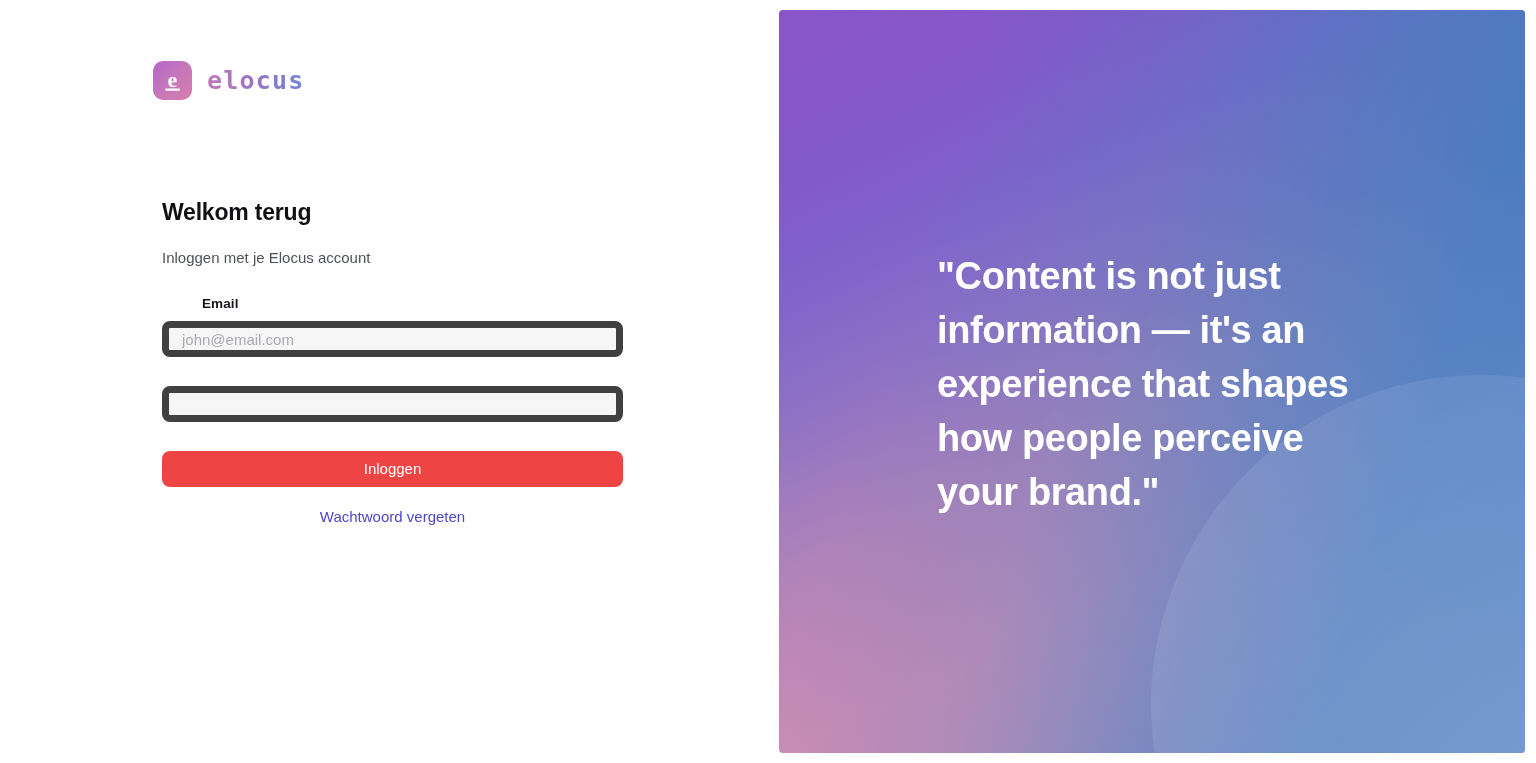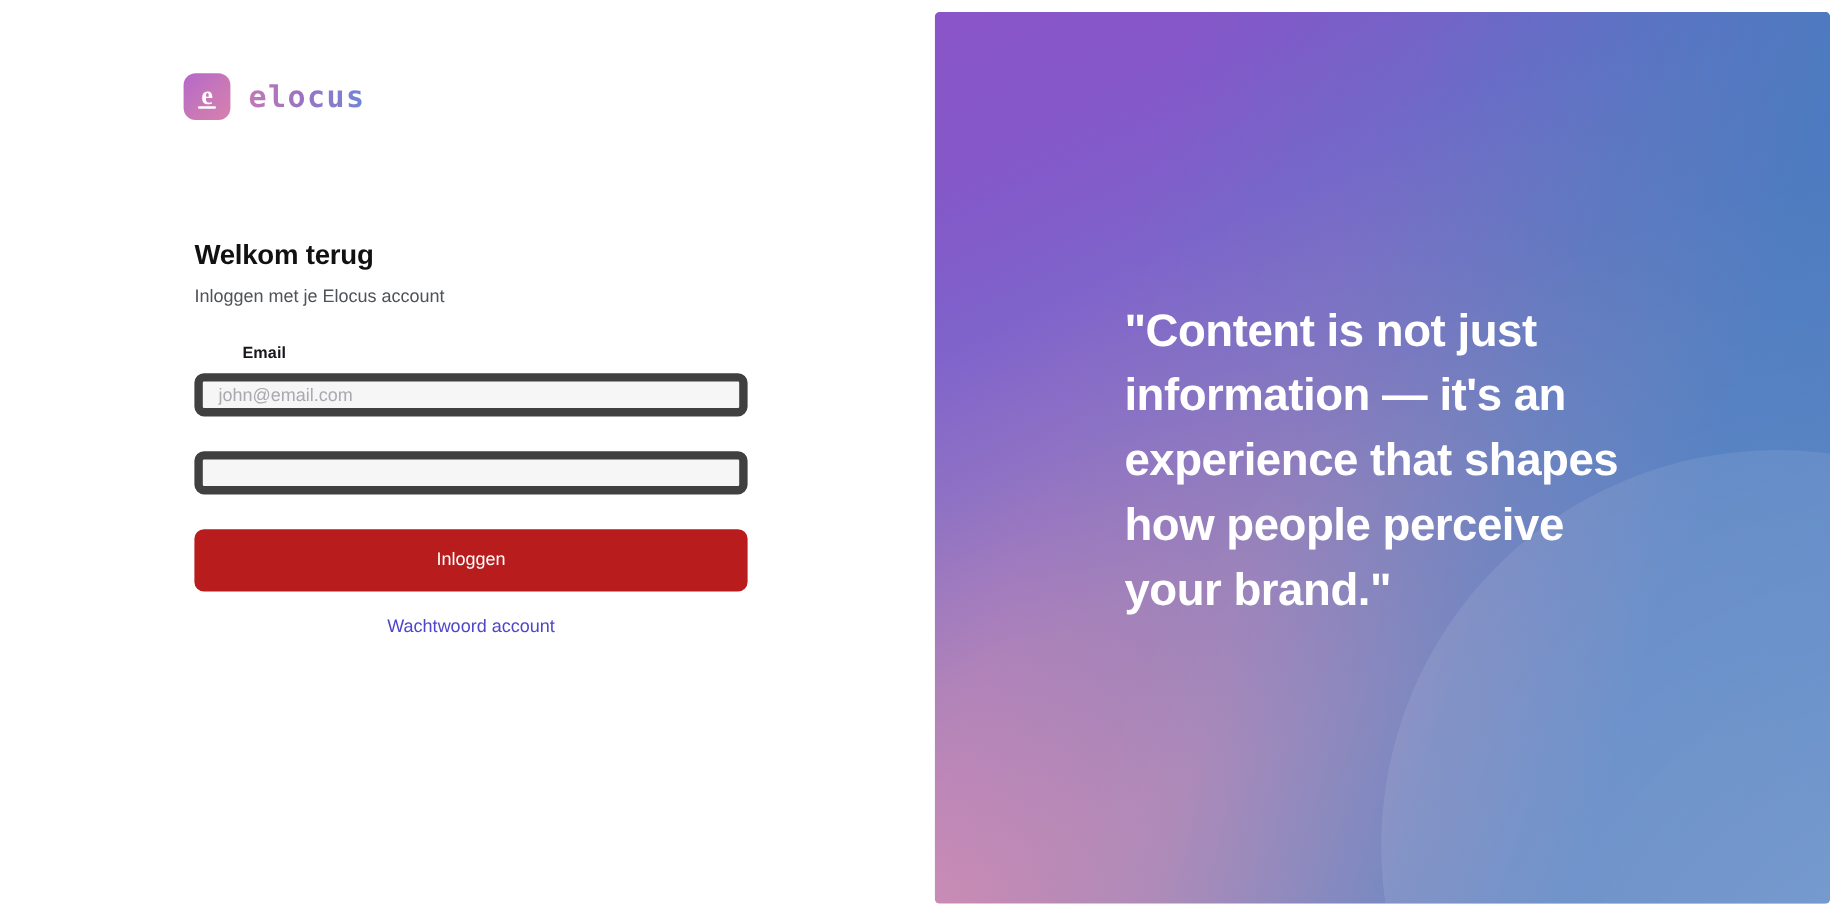--- a/index.html
+++ b/index.html
@@ -76,21 +76,21 @@
 
   .headline {
     font-size: 23px;
     font-weight: 700;
     color: #111113;
     letter-spacing: -0.2px;
     line-height: 1.25;
   }
 
   .subhead {
-    margin-top: 11px;
+    margin-top: 21px;
     font-size: 15px;
     font-weight: 400;
     color: #4f5258;
     line-height: 1.3;
   }
 
   .field {
     margin-top: 29px;
   }
 
@@ -119,23 +119,23 @@
   }
 
   .field-input::placeholder {
     color: #a9a9b0;
     opacity: 1;
   }
 
   .submit-button {
     display: block;
     width: 461px;
-    height: 52px;
+    height: 36px;
     margin-top: 29px;
-    background: #b91c1c;
+    background: #ef4444;
     border: none;
     border-radius: 8px;
     color: #ffffff;
     font-family: "Liberation Sans", sans-serif;
     font-size: 15px;
     font-weight: 400;
     cursor: pointer;
     line-height: 36px;
     padding: 0;
     text-align: center;
@@ -251,21 +251,21 @@
         <input class="field-input" type="email" placeholder="john@email.com" style="">
       </div>
 
       <div class="field">
         <input class="field-input" type="password" placeholder="" style="">
       </div>
 
       <button class="submit-button" type="submit">Inloggen</button>
 
       <div class="forgot-row">
-        <a class="forgot-link" href="#">Wachtwoord account</a>
+        <a class="forgot-link" href="#">Wachtwoord vergeten</a>
       </div>
 
     </div>
   </div>
 
   <div class="quote-panel">
     <div class="panel-blue-wash"></div>
     <div class="panel-bloom"></div>
     <div class="panel-circle"></div>
 

